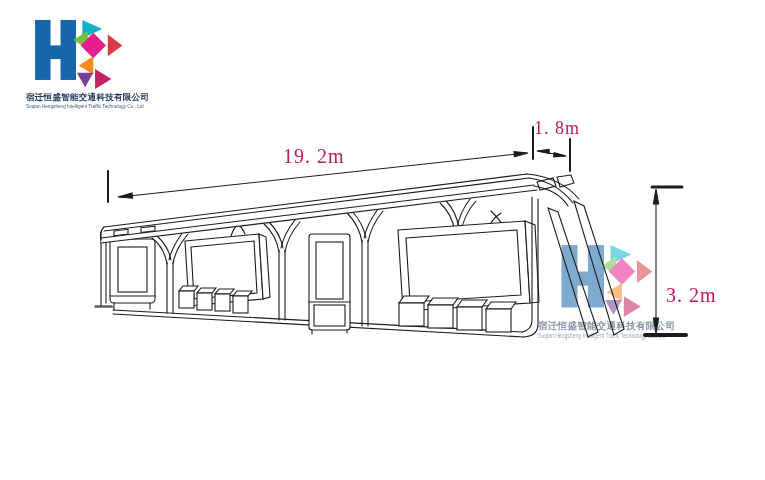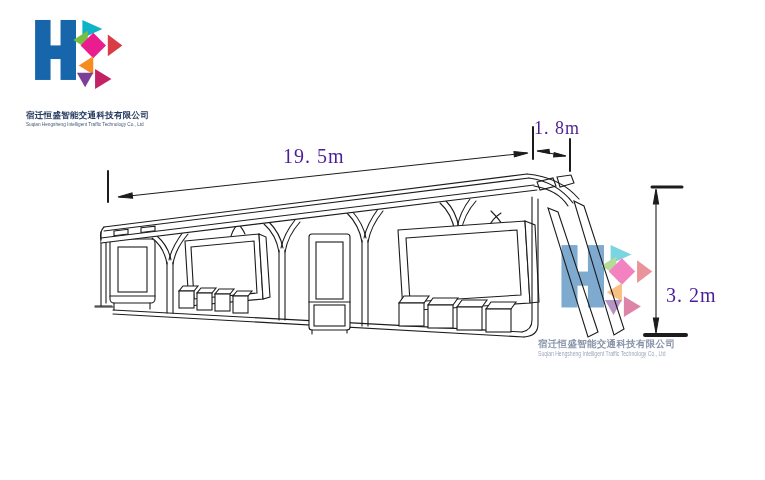--- a/index.html
+++ b/index.html
@@ -5,27 +5,27 @@
   html,body{margin:0;padding:0;background:#fff;}
   .stage{position:relative;width:765px;height:480px;background:#fff;overflow:hidden;
          font-family:"Liberation Sans",sans-serif;}
   .layer{position:absolute;left:0;top:0;}
   
   .logo{position:absolute;display:flex;flex-direction:column;align-items:flex-start;}
   .logo-header{left:26px;top:18px;width:118px;}
   .logo-watermark{left:538px;top:243px;width:134px;opacity:.55;}
   .logo svg{display:block;}
   .logo .cn{font-weight:bold;color:#22395e;font-size:8.5px;letter-spacing:.3px;
-            white-space:nowrap;margin-top:20px;line-height:1.15;}
+            white-space:nowrap;margin-top:2px;line-height:1.15;}
   .logo .en{color:#44577c;font-size:6px;white-space:nowrap;line-height:1.1;
             transform:scaleX(.78);transform-origin:left center;}
   .logo-watermark .cn{font-size:9.5px;}
   .logo-watermark .en{font-size:6.5px;}
   
-  .dim{position:absolute;font-family:"Liberation Serif",serif;color:#4c1d95;
+  .dim{position:absolute;font-family:"Liberation Serif",serif;color:#be185d;
        white-space:nowrap;letter-spacing:1px;}
   .dim-length{left:283px;top:145px;font-size:20px;}
   .dim-depth{left:534px;top:118px;font-size:18px;}
   .dim-height{left:666px;top:252px;font-size:20px;margin-top:32px;}
 </style>
 </head>
 <body>
 
 <div class="stage">
 
@@ -195,21 +195,21 @@
       <g>
         <line x1="652" y1="187" x2="682" y2="187" stroke-width="3"></line>
         <line x1="645" y1="335" x2="686" y2="335" stroke-width="4"></line>
         <line x1="656" y1="191" x2="656" y2="332"></line>
         <polygon points="656,189 653.4,204 658.6,204" fill="#1c1c1c"></polygon>
         <polygon points="656,333 653.4,318 658.6,318" fill="#1c1c1c"></polygon>
       </g>
     </g>
   </svg>
 
-  <div class="dim dim-length">19. 5m</div>
+  <div class="dim dim-length">19. 2m</div>
   <div class="dim dim-depth">1. 8m</div>
   <div class="dim dim-height">3. 2m</div>
 
   <div class="logo logo-header">
     <svg width="100" height="73" viewBox="0 0 110 80">
       <g>
         <rect x="10" y="2" width="17" height="66" fill="#1766ab"></rect>
         <rect x="38" y="2" width="17" height="66" fill="#1766ab"></rect>
         <rect x="25" y="30" width="15" height="15" fill="#1766ab"></rect>
       </g>

